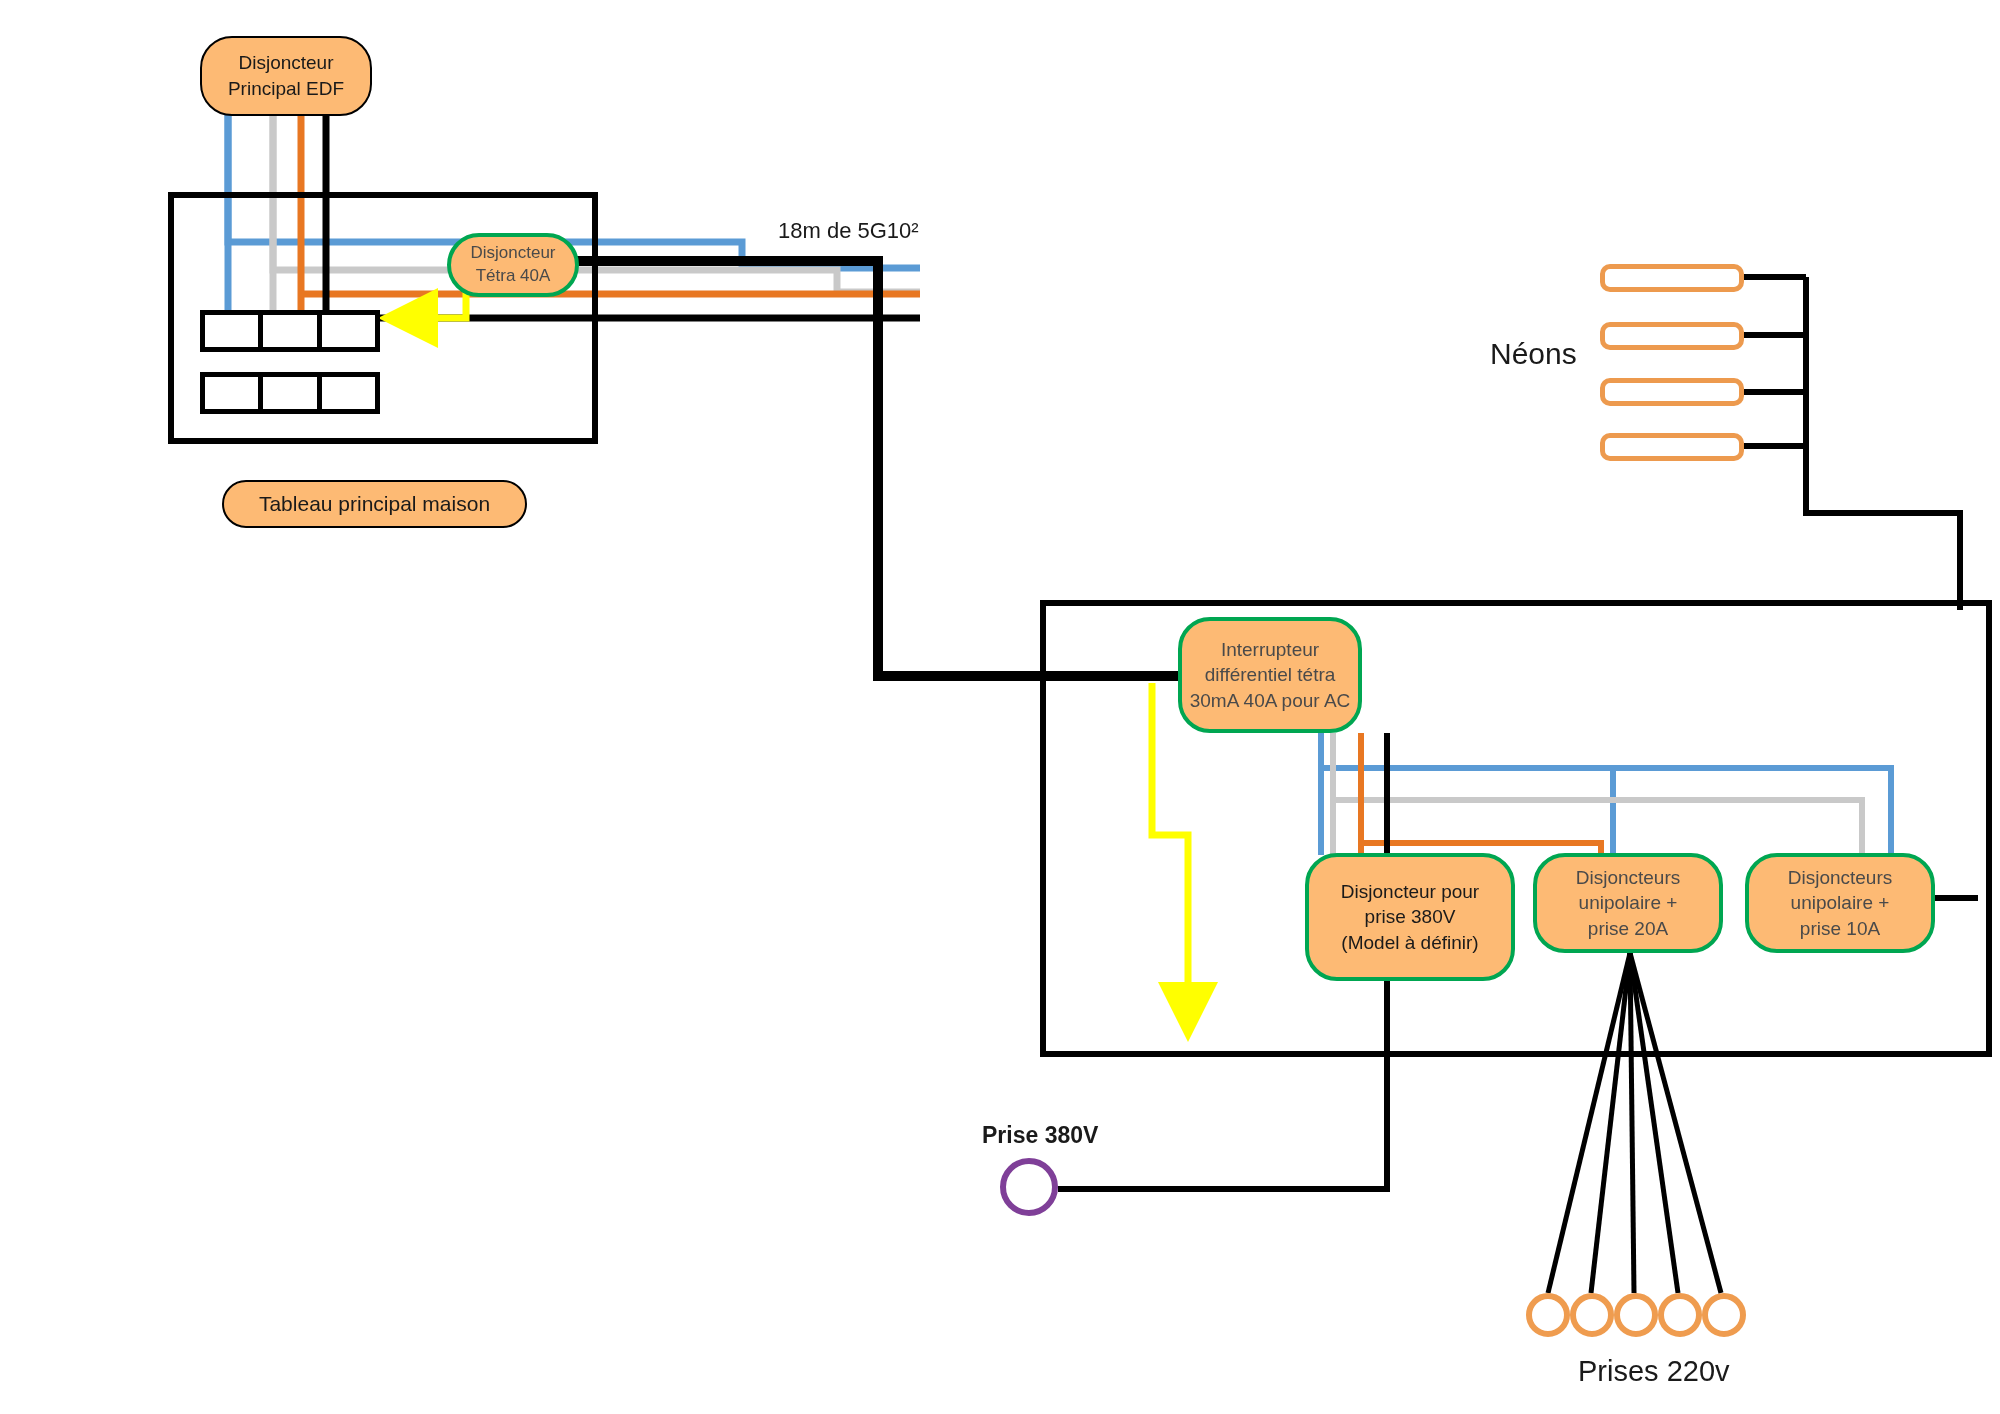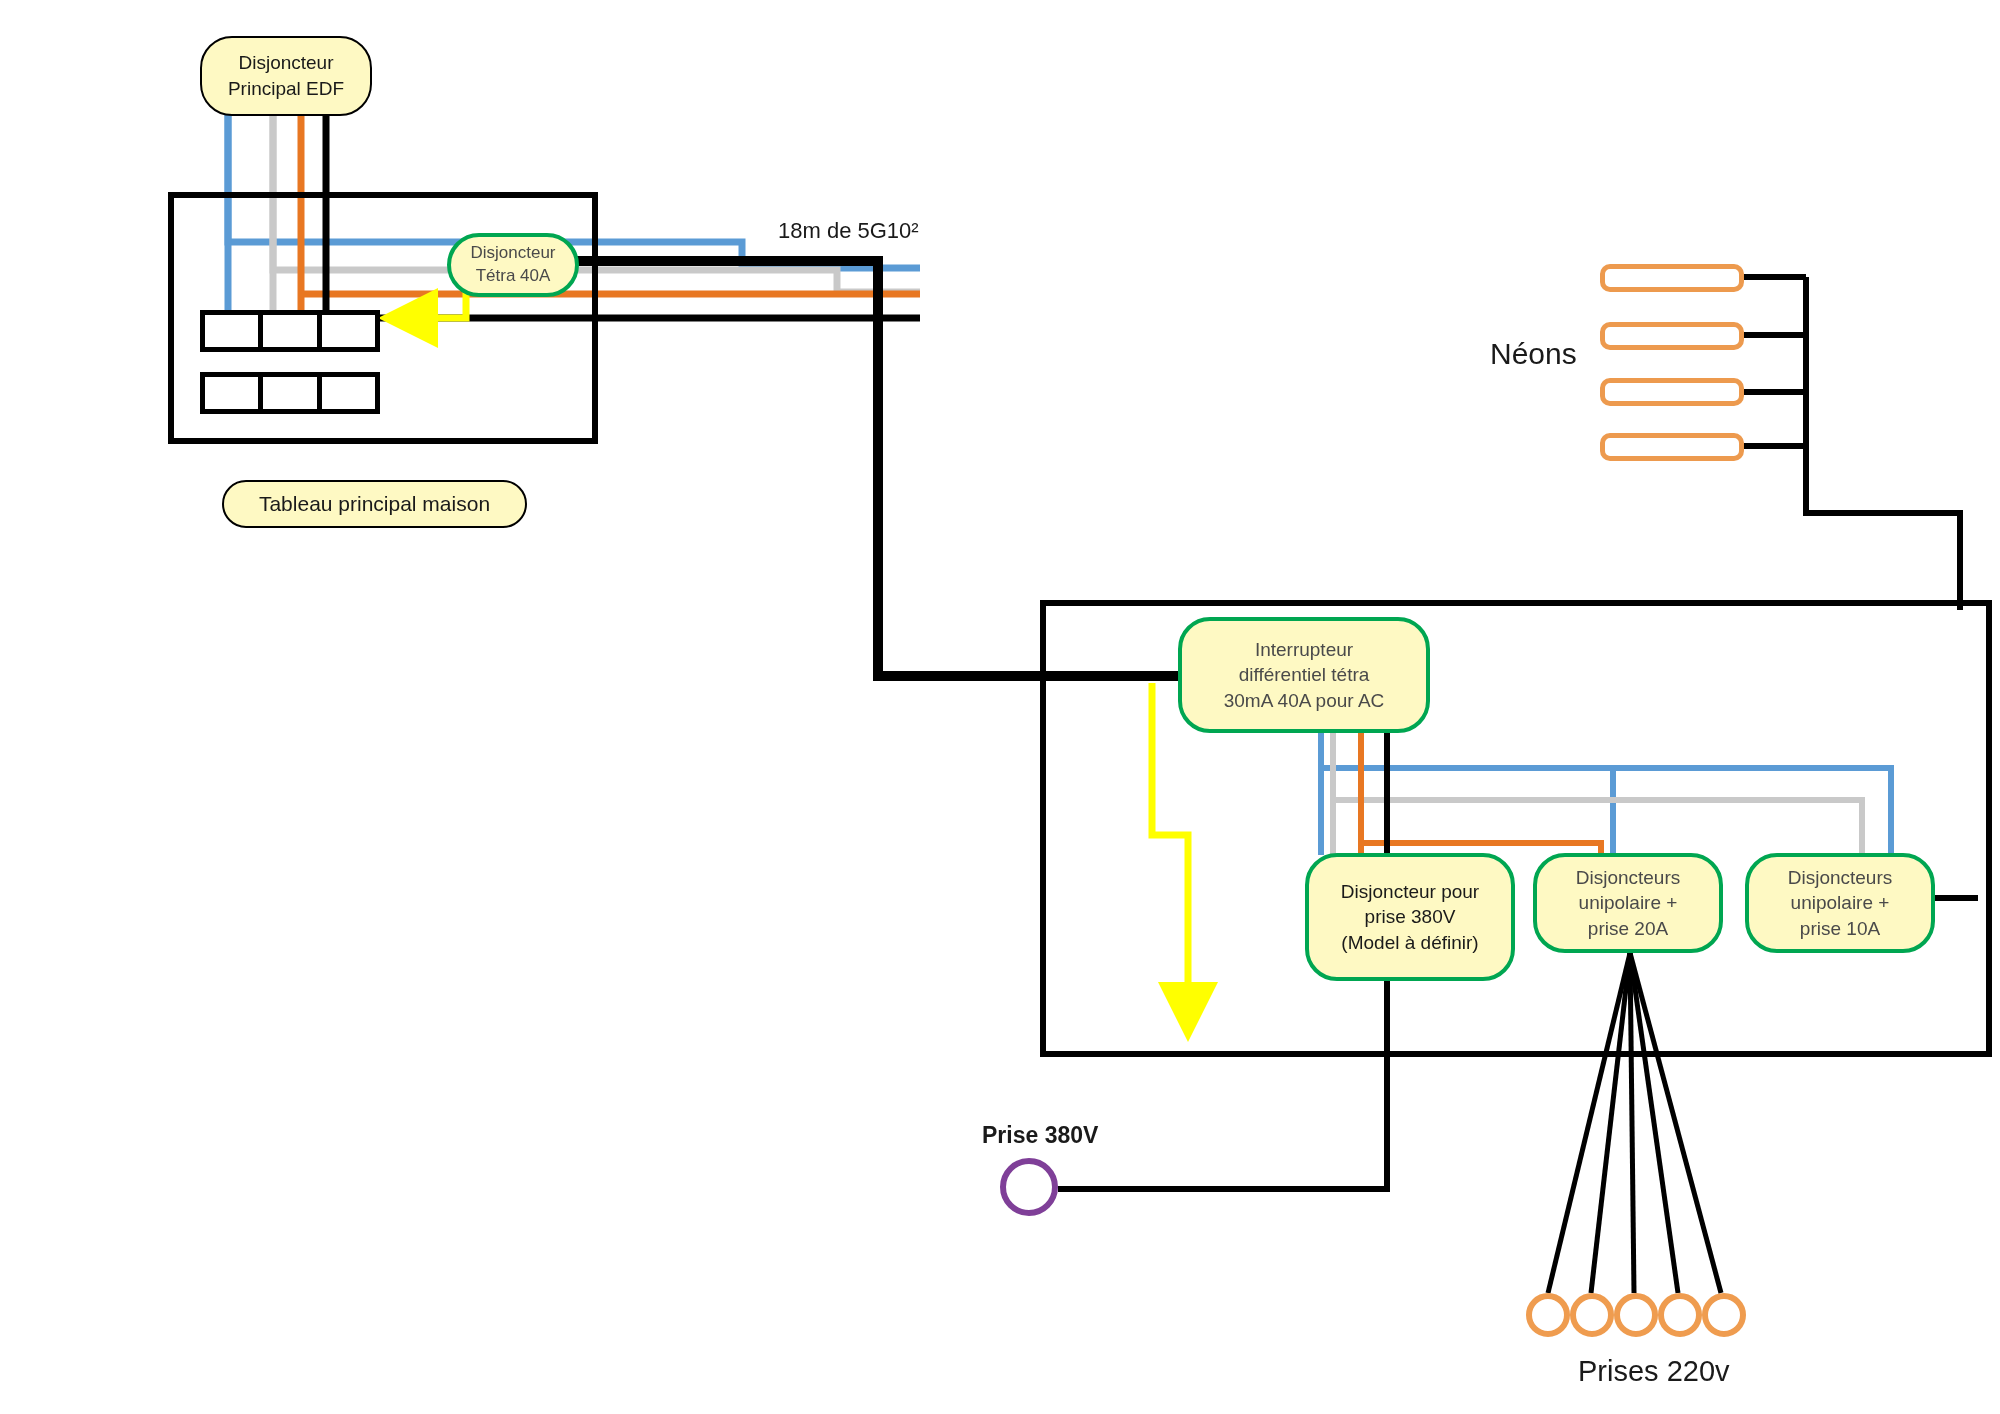--- a/index.html
+++ b/index.html
@@ -23,21 +23,21 @@
     position: absolute;
     left: 0;
     top: 0;
     width: 2000px;
     height: 1414px;
     pointer-events: none;
   }
   .box {
     position: absolute;
     box-sizing: border-box;
-    background: #fef9c3;
+    background: #fdba74;
     display: flex;
     flex-direction: column;
     align-items: center;
     justify-content: center;
     text-align: center;
     color: #3a3a3a;
     border-radius: 32px;
   }
   .box-black {
     border: 2px solid #000000;
@@ -189,21 +189,21 @@
 
   <div class="plain-label" style="left:1490px; top:337px; font-size:30px;">Néons</div>
 
   <div class="neon" style="left:1600px; top:264px; width:144px; height:28px;"></div>
   <div class="neon" style="left:1600px; top:322px; width:144px; height:28px;"></div>
   <div class="neon" style="left:1600px; top:378px; width:144px; height:28px;"></div>
   <div class="neon" style="left:1600px; top:433px; width:144px; height:28px;"></div>
 
   <div class="panel" style="left:1040px; top:600px; width:952px; height:457px;"></div>
 
-  <div class="box box-green" style="left:1178px; top:617px; width:252px; height:116px; font-size:19px;">
+  <div class="box box-green" style="left:1178px; top:617px; width:184px; height:116px; font-size:19px;">
     <span class="box-line">Interrupteur</span>
     <span class="box-line">différentiel tétra</span>
     <span class="box-line">30mA 40A pour AC</span>
   </div>
 
   <div class="box box-green" style="left:1293px; top:853px; width:210px; height:128px; font-size:19px; color:#1a1a1a;margin-left:12px;">
     <span class="box-line">Disjoncteur pour</span>
     <span class="box-line">prise 380V</span>
     <span class="box-line">(Model à définir)</span>
   </div>

